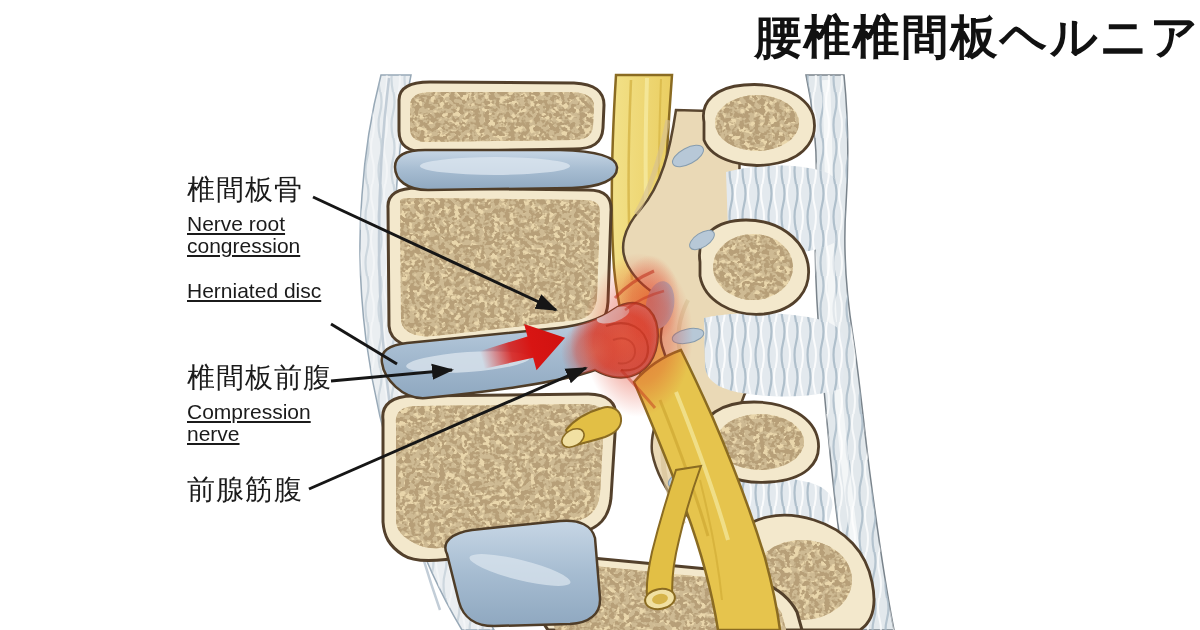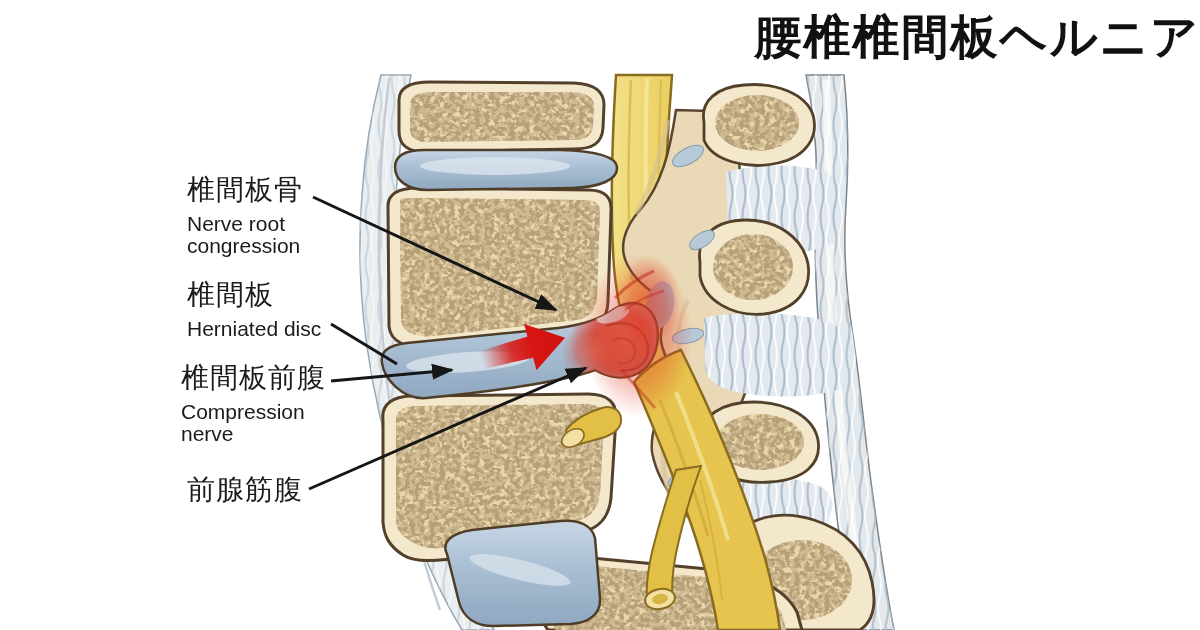--- a/index.html
+++ b/index.html
@@ -4,21 +4,21 @@
 <style>
   html,body{margin:0;padding:0;}
   body{width:1200px;height:630px;overflow:hidden;background:#ffffff;
        font-family:"Liberation Sans","DejaVu Sans",sans-serif;position:relative;}
   .canvas{position:absolute;inset:0;width:1200px;height:630px;}
   .title{position:absolute;top:6px;left:0;width:1200px;text-align:right;
          font-size:47px;font-weight:bold;color:#111;letter-spacing:2px;}
   svg.fig{position:absolute;left:0;top:0;}
   .lbl{position:absolute;color:#1b1b1b;}
   .lbl .jp{font-size:28px;letter-spacing:1px;white-space:nowrap;}
-  .lbl .en{font-size:21px;line-height:1.06;width:142px;margin-top:4px;}
+  .lbl .en{font-size:21px;line-height:1.06;width:142px;margin-top:4px;text-decoration:underline;}
 </style>
 </head>
 <body>
 
 <div class="canvas">
 
 <svg class="fig" width="1200" height="630" viewBox="0 0 1200 630">
   <defs>
     <filter id="sp1" x="-10%" y="-10%" width="120%" height="120%">
       <feTurbulence type="fractalNoise" baseFrequency="0.13 0.15" numOctaves="2" seed="11" result="n"></feTurbulence>
@@ -222,24 +222,23 @@
   </g>
 </svg>
 
 <div class="title">腰椎椎間板ヘルニア</div>
 
 <div class="lbl" style="left:187px;top:171px;">
   <div class="jp">椎間板骨</div>
   <div class="en">Nerve root congression</div>
 </div>
 <div class="lbl" style="left:187px;top:276px;">
-  <div class="jp">椎間板</div>
   <div class="en">Herniated disc</div>
 </div>
-<div class="lbl" style="left:181px;top:359px;">
+<div class="lbl" style="left:187px;top:359px;">
   <div class="jp">椎間板前腹</div>
   <div class="en">Compression nerve</div>
 </div>
 <div class="lbl" style="left:187px;top:471px;">
   <div class="jp">前腺筋腹</div>
 </div>
 
 </div>
 
 </body></html>

